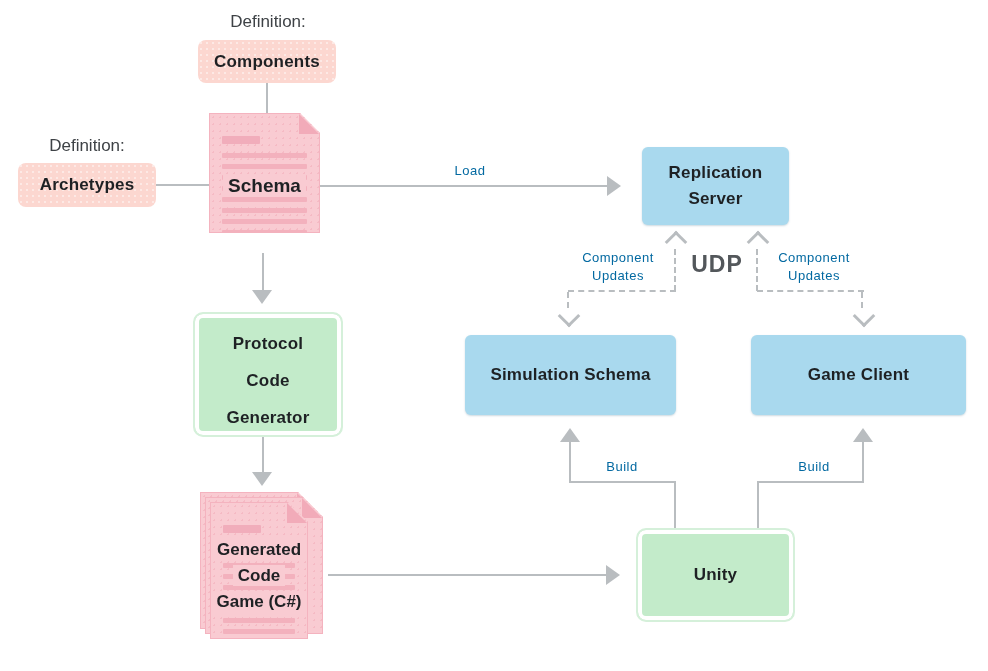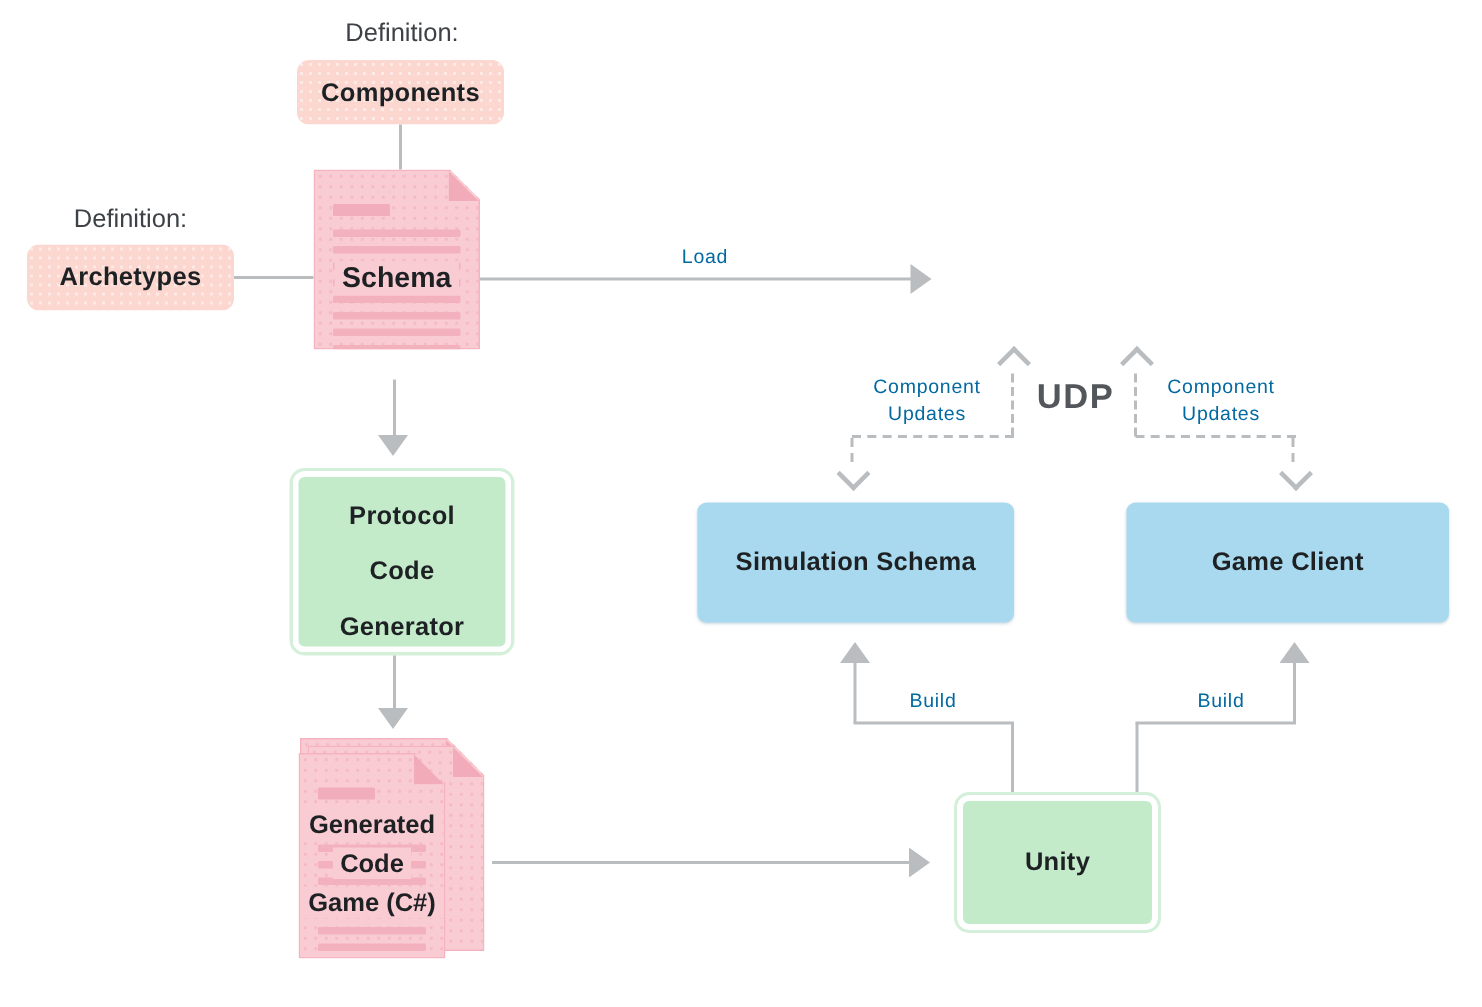--- a/index.html
+++ b/index.html
@@ -96,20 +96,24 @@
     <div class="dline" style="top:127px;"></div>
     <div class="doc-label" style="top:61px;font-size:19px;">
       <span>Schema</span>
     </div>
   </div>
 
   <div class="ln" style="left:320px;top:185px;width:288px;height:2px;"></div>
   <div class="tri tri-right" style="left:607px;top:176px;"></div>
   <div class="edge-label" style="left:420px;top:163px;width:100px;">Load</div>
 
+  <div class="node blue-node" style="left:642px;top:147px;width:147px;height:78px;">
+    <div class="ln-txt">Replication</div>
+    <div class="ln-txt">Server</div>
+  </div>
 
   <div class="chev up" style="left:668px;top:234px;"></div>
   <div class="chev up" style="left:750px;top:234px;"></div>
   <div class="dash-v" style="left:674px;top:249px;height:42px;"></div>
   <div class="dash-v" style="left:756px;top:249px;height:42px;"></div>
   <div class="dash-h" style="left:568px;top:290px;width:108px;"></div>
   <div class="dash-h" style="left:757px;top:290px;width:107px;"></div>
   <div class="dash-v" style="left:567px;top:292px;height:16px;"></div>
   <div class="dash-v" style="left:861px;top:292px;height:16px;"></div>
   <div class="chev down" style="left:561px;top:308px;"></div>
@@ -143,21 +147,21 @@
 
   <div class="ln" style="left:262px;top:437px;width:2px;height:36px;"></div>
   <div class="tri tri-down" style="left:252px;top:472px;"></div>
 
   <div class="doc" style="left:200px;top:492px;width:118px;height:137px;">
     <div class="fold"></div>
   </div>
   <div class="doc" style="left:205px;top:497px;width:118px;height:137px;">
     <div class="fold"></div>
   </div>
-  <div class="doc" style="left:199px;top:502px;width:98px;height:137px;">
+  <div class="doc" style="left:210px;top:502px;width:98px;height:137px;">
     <div class="fold"></div>
     <div class="tline" style="top:22px;"></div>
     <div class="dline" style="top:38px;"></div>
     <div class="dline" style="top:49px;"></div>
     <div class="dline" style="top:60px;"></div>
     <div class="dline" style="top:71px;"></div>
     <div class="dline" style="top:82px;"></div>
     <div class="dline" style="top:93px;"></div>
     <div class="dline" style="top:104px;"></div>
     <div class="dline" style="top:115px;"></div>
@@ -169,21 +173,21 @@
       <span>Code</span>
     </div>
     <div class="doc-label" style="top:86px;font-size:17px;line-height:26px;">
       <span>Game (C#)</span>
     </div>
   </div>
 
   <div class="ln" style="left:328px;top:574px;width:278px;height:2px;"></div>
   <div class="tri tri-right" style="left:606px;top:565px;"></div>
 
-  <div class="node green-node" style="left:636px;top:528px;width:138px;height:94px;">
+  <div class="node green-node" style="left:636px;top:528px;width:159px;height:94px;">
     <div class="ln-txt">Unity</div>
   </div>
 
   <div class="ln" style="left:674px;top:482px;width:2px;height:46px;"></div>
   <div class="ln" style="left:569px;top:481px;width:107px;height:2px;"></div>
   <div class="ln" style="left:569px;top:442px;width:2px;height:40px;"></div>
   <div class="tri tri-up" style="left:560px;top:428px;"></div>
   <div class="edge-label" style="left:587px;top:459px;width:70px;">Build</div>
 
   <div class="ln" style="left:757px;top:482px;width:2px;height:46px;"></div>

